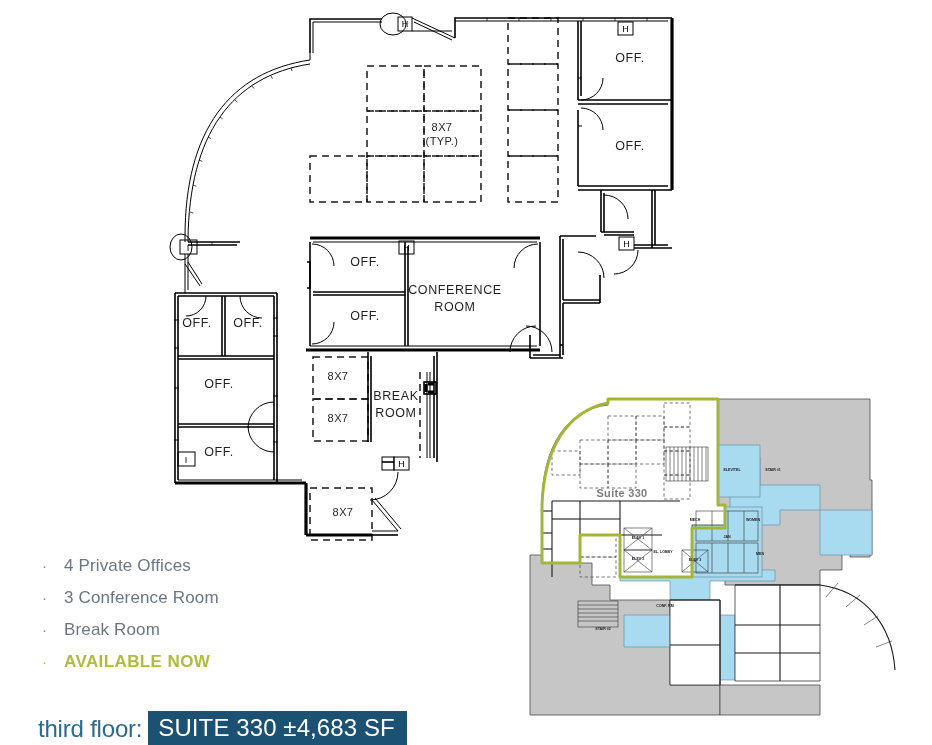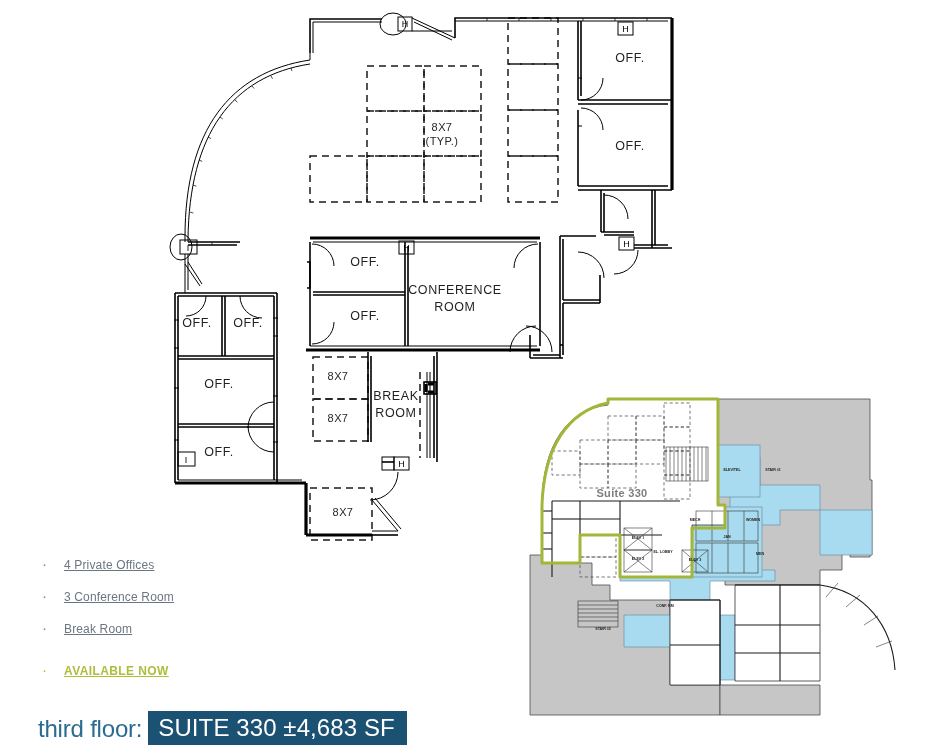--- a/index.html
+++ b/index.html
@@ -60,31 +60,29 @@
     flex: 0 0 26px;
     color: #7b8694;
     font-size: 15px;
     line-height: 1;
     text-align: left;
     padding-left: 4px;
     box-sizing: border-box;
   }
   .feature-bullet.accent { color: #aebd3c; }
   .feature-text {
-    font-size: 12px;
+    font-size: 17px;
     color: #6b7681;
     letter-spacing: 0.15px;
     white-space: nowrap;
-    text-decoration: underline;
   }
   .feature-text.accent {
     color: #aebd3c;
     font-weight: bold;
     letter-spacing: 0.4px;
-    margin-top: 12px;
   }
 
   
   #title-banner {
     position: absolute;
     left: 38px;
     top: 703px;
     display: flex;
     align-items: center;
     height: 52px;

